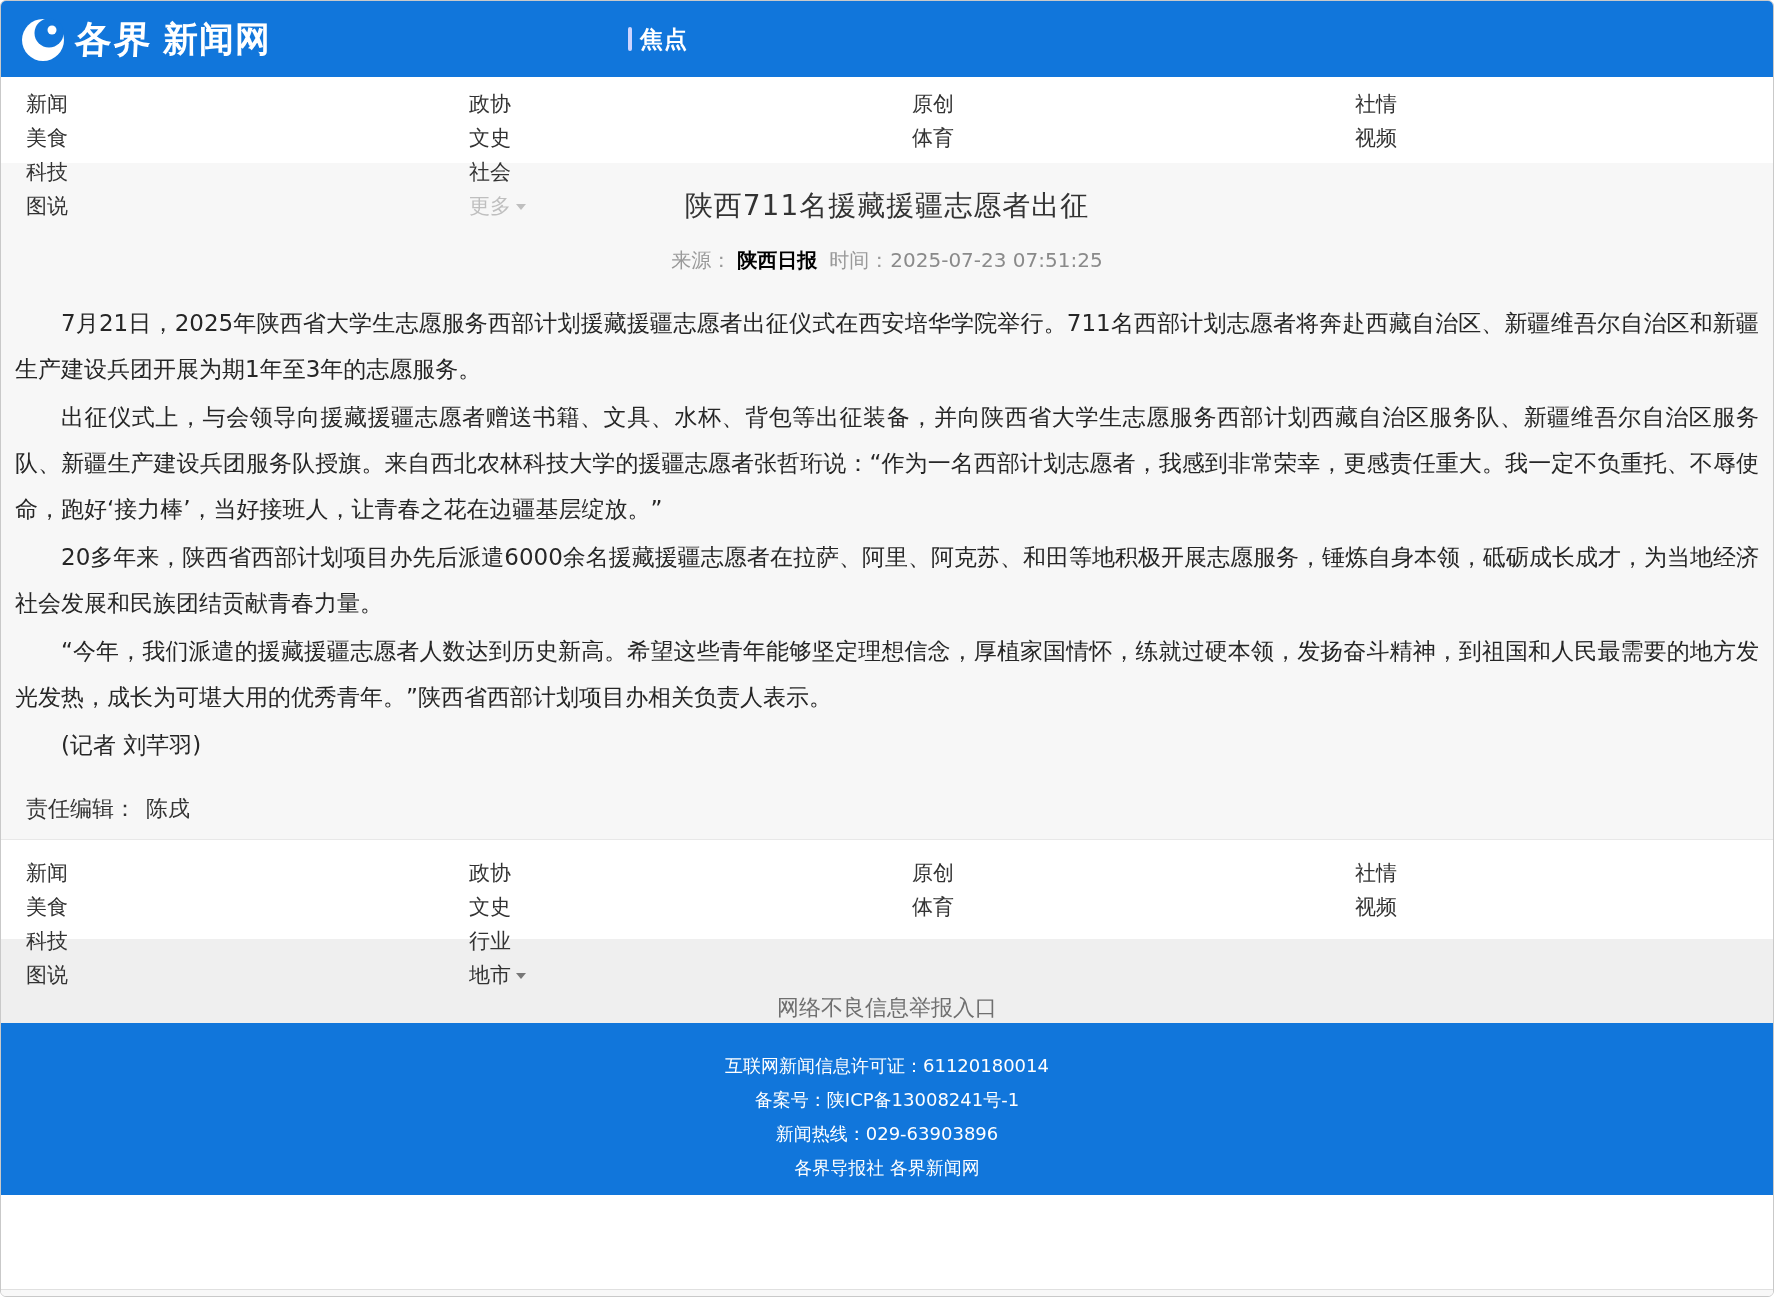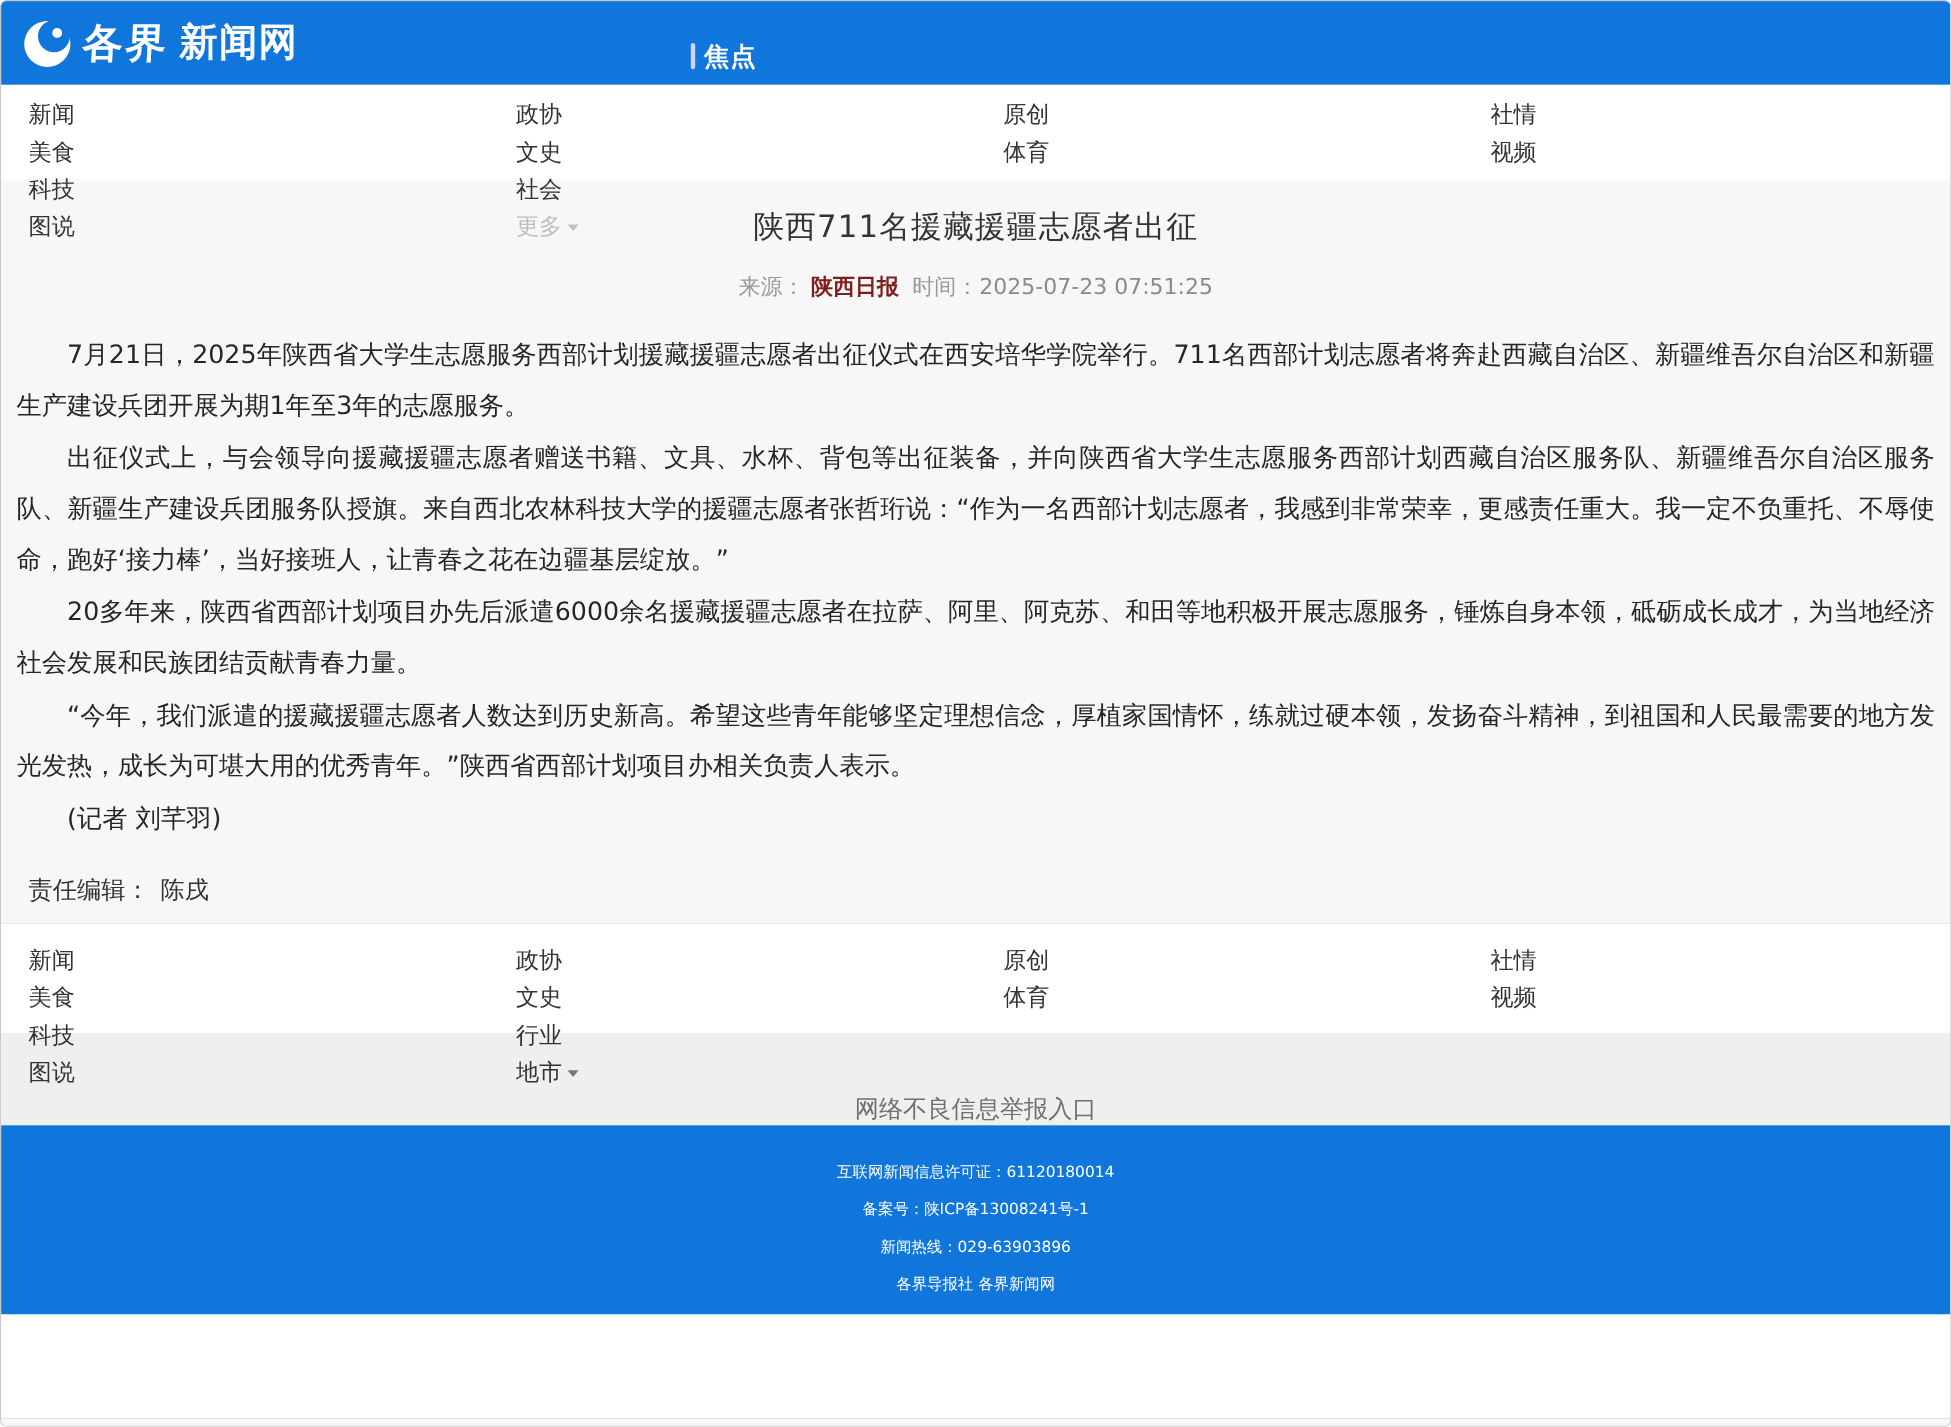--- a/index.html
+++ b/index.html
@@ -21,21 +21,21 @@
     display:flex;align-items:center;padding-left:18px;
   }
   .brand{display:flex;align-items:center;gap:8px;cursor:pointer;}
   .brand-icon{width:48px;height:48px;display:block;}
   .brand-script{
     color:#fff;font-family:"DejaVu Serif","Liberation Serif",serif;
     font-weight:bold;font-size:37px;letter-spacing:2px;line-height:1;
     transform:skewX(-3deg);
   }
   .brand-suffix{color:#fff;font-size:35px;font-weight:bold;letter-spacing:1px;line-height:1;margin-left:2px;text-align:right;}
-  .focus-wrap{position:absolute;left:627px;top:12px;height:76px;display:flex;align-items:center;gap:8px;}
+  .focus-wrap{position:absolute;left:627px;top:0;height:76px;display:flex;align-items:center;gap:8px;}
   .focus-bar{width:4px;height:24px;background:#cdd4ff;border-radius:2px;}
   .focus-label{color:#fff;font-size:23px;font-weight:bold;letter-spacing:1px;}
 
   
   .nav{background:#fff;padding:10px 0 8px 0;height:86px;}
   .nav.bottom{border-top:1px solid #e8e8e8;height:100px;padding-top:16px;}
   .nav-grid{display:grid;grid-template-columns:repeat(4,1fr);}
   .nav-col{padding-left:25px;}
   .nav-link{
     display:block;font-size:21px;color:#333;line-height:34px;
@@ -50,21 +50,21 @@
   .chev.dark{border-top-color:#777;}
 
   
   .content{background:var(--content-bg);height:676px;padding-top:14px;}
   .article-title{
     text-align:center;font-size:28px;font-weight:normal;color:#333;
     margin:10px 0 22px 0;letter-spacing:1px;
   }
   .article-meta{text-align:center;font-size:20px;color:#999;margin-bottom:26px;}
   .article-meta .src-label{color:#999;margin-right:6px;}
-  .article-meta .src{color:#7f1d1d;font-weight:bold;margin-right:12px;}
+  .article-meta .src{color:#000000;font-weight:bold;margin-right:12px;}
   .article-meta .time-label{color:#999;margin-right:1px;}
   .article-meta .time{color:#8a8a8a;}
   .article-body{padding:0 14px;}
   .article-body p{
     font-size:23px;line-height:46px;color:#262626;
     text-indent:2em;text-align:justify;margin:2px 0;
   }
   .editor-line{
     margin-top:26px;padding-left:25px;font-size:22px;color:#333;
   }
@@ -75,21 +75,21 @@
     height:84px;background:var(--bar-bg);
     display:flex;align-items:flex-end;justify-content:center;
   }
   .report-link{font-size:22px;color:#6f6f6f;cursor:pointer;text-decoration:none;}
 
   
   .footer{
     height:172px;background:var(--brand-blue);
     padding-top:26px;text-align:center;
   }
-  .footer-line{color:#fff;font-size:14px;line-height:34px;}
+  .footer-line{color:#fff;font-size:18px;line-height:34px;}
 
   
   .bottom-space{height:94px;background:#fff;}
   .hscroll{
     height:24px;background:#f8f8f8;border-top:1px solid #e0e0e0;
     border-radius:0 0 6px 6px;
   }
 </style>
 </head>
 <body>

